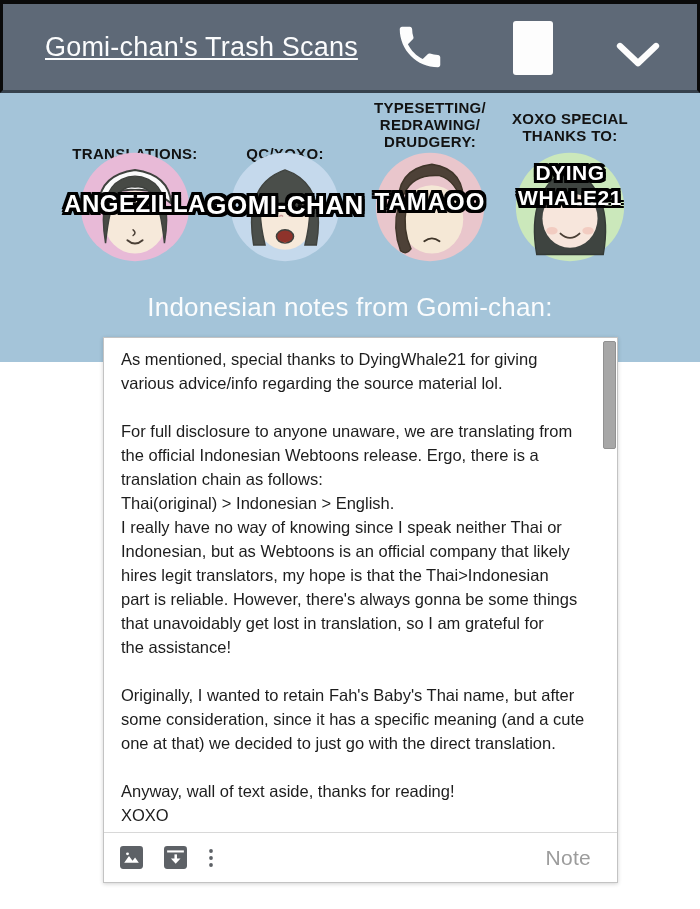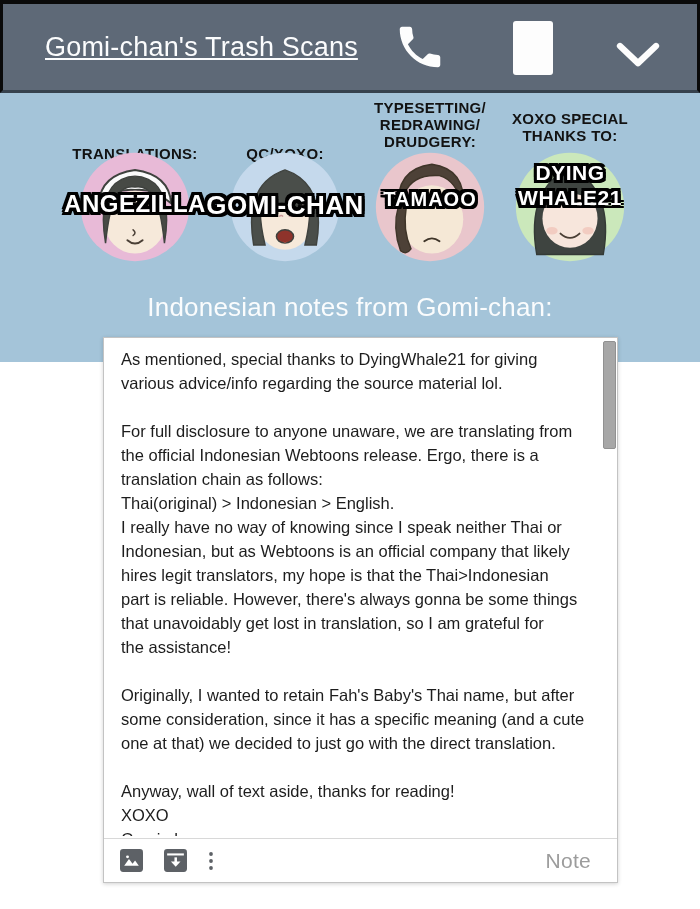--- a/index.html
+++ b/index.html
@@ -44,21 +44,21 @@
     position:absolute;left:-15px;width:200px;text-align:center;
     font-weight:bold;color:#ffffff;white-space:pre-line;
     text-shadow:
       -3px -3px 0 #000, 0 -3px 0 #000, 3px -3px 0 #000,
       -3px  0   0 #000, 3px  0   0 #000,
       -3px  3px 0 #000, 0  3px 0 #000, 3px 3px 0 #000,
       -2px -3px 0 #000, 2px -3px 0 #000, -2px 3px 0 #000, 2px 3px 0 #000;
   }
   .col-0 .credit-name{top:97px;font-size:24px;letter-spacing:.5px;}
   .col-1 .credit-name{top:97px;font-size:26px;letter-spacing:.5px;}
-  .col-2 .credit-name{top:95px;font-size:20px;letter-spacing:1px;}
+  .col-2 .credit-name{top:95px;font-size:24px;letter-spacing:1px;}
   .col-3 .credit-name{top:67px;font-size:21px;line-height:25px;letter-spacing:.5px;}
   .notes-heading{
     position:absolute;left:0;top:199px;width:700px;text-align:center;
     color:#fafcfd;font-size:26px;letter-spacing:.2px;
   }
   
   .note-panel{
     position:absolute;left:103px;top:337px;width:515px;height:546px;
     background:#ffffff;border:1px solid #c3c3c3;
     box-shadow:0 1px 4px rgba(0,0,0,.18);
@@ -66,21 +66,21 @@
   .note-body{
     position:absolute;left:0;top:0;width:496px;height:498px;
     padding:9px 0 0 17px;overflow:hidden;
     font-size:16.5px;line-height:24px;color:#1d1d1d;white-space:pre;
   }
   .scroll-thumb{
     position:absolute;right:1px;top:3px;width:13px;height:108px;
     background:#a7a7a7;border:1px solid #919191;border-radius:2px;
   }
   .note-toolbar{
-    position:absolute;left:0;bottom:0;width:100%;height:44px;
+    position:absolute;left:0;bottom:0;width:100%;height:50px;
     border-top:1px solid #d8d8d8;display:flex;align-items:center;
     padding:0 26px 0 16px;gap:21px;background:#fff;
   }
   .tb-icon{display:block;cursor:pointer;}
   .tb-spacer{flex:1;}
   .note-label{color:#9c9c9c;font-size:21px;letter-spacing:.3px;}
 </style>
 </head>
 <body>
 

